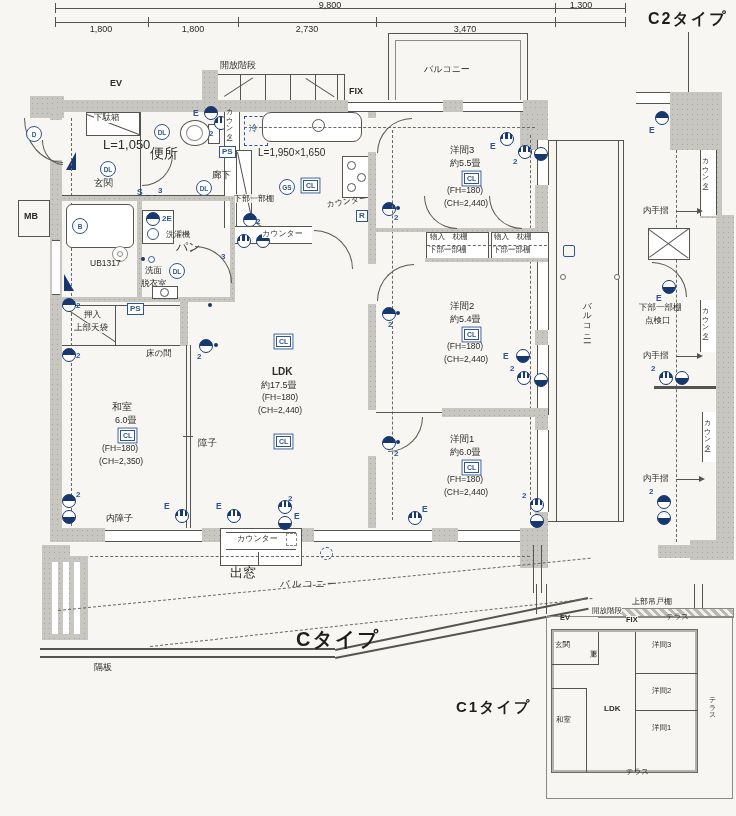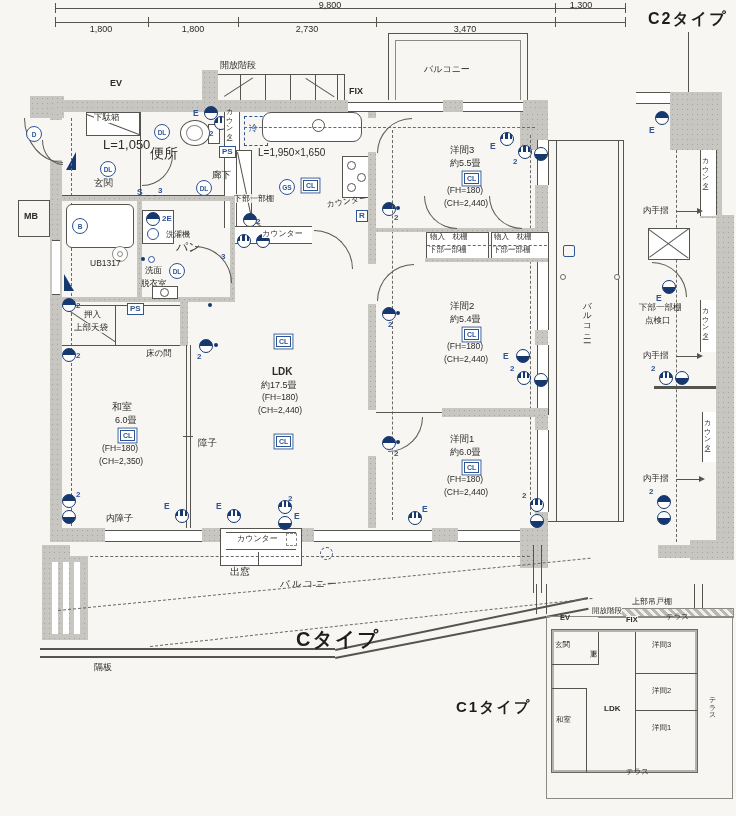--- a/index.html
+++ b/index.html
@@ -320,21 +320,21 @@
   <div class="sym grid" style="left:408px;top:511px"></div>
   <div class="t tb" style="left:522px;top:491px;font-size:8px;font-weight:bold">2</div>
   <div class="sym grid" style="left:530px;top:498px"></div>
   <div class="sym inv" style="left:530px;top:514px"></div>
 
   <div class="abs" style="left:220px;top:528px;width:82px;height:38px;border:1.4px solid #55544e;background:#fff"></div>
   <div class="win" style="left:226px;top:532px;width:70px;height:16px"></div>
   <div class="t" style="left:237px;top:534px;font-size:8px;background:#fff">カウンター</div>
   <div class="abs" style="left:286px;top:533px;width:11px;height:13px;border:1px dashed #8b8a84"></div>
   <div class="ln" style="left:258px;top:552px;width:1px;height:14px"></div>
-  <div class="t" style="left:230px;top:566px;font-size:10px">出窓</div>
+  <div class="t" style="left:230px;top:566px;font-size:13px">出窓</div>
   <div class="t tb" style="left:216px;top:502px;font-weight:bold;font-size:8.5px">E</div>
   <div class="sym grid" style="left:227px;top:509px"></div>
   <div class="t tb" style="left:288px;top:494px;font-size:8px;font-weight:bold">2</div>
   <div class="sym grid" style="left:278px;top:500px"></div>
   <div class="sym inv" style="left:278px;top:516px"></div>
   <div class="t tb" style="left:294px;top:512px;font-weight:bold;font-size:8.5px">E</div>
   <div class="abs" style="left:320px;top:547px;width:13px;height:13px;border:1.2px dashed #2f5496;border-radius:50%"></div>
   <div class="abs" style="left:42px;top:560px;width:13px;height:13px;border:1.2px dashed #2f5496;border-radius:50%"></div>
 
   <div class="ln" style="left:548px;top:140px;width:76px;height:1px"></div>

